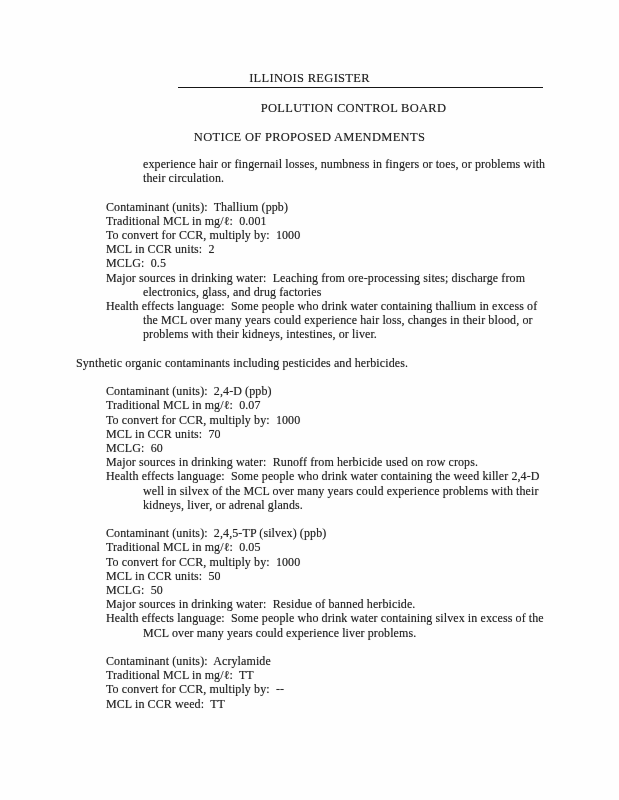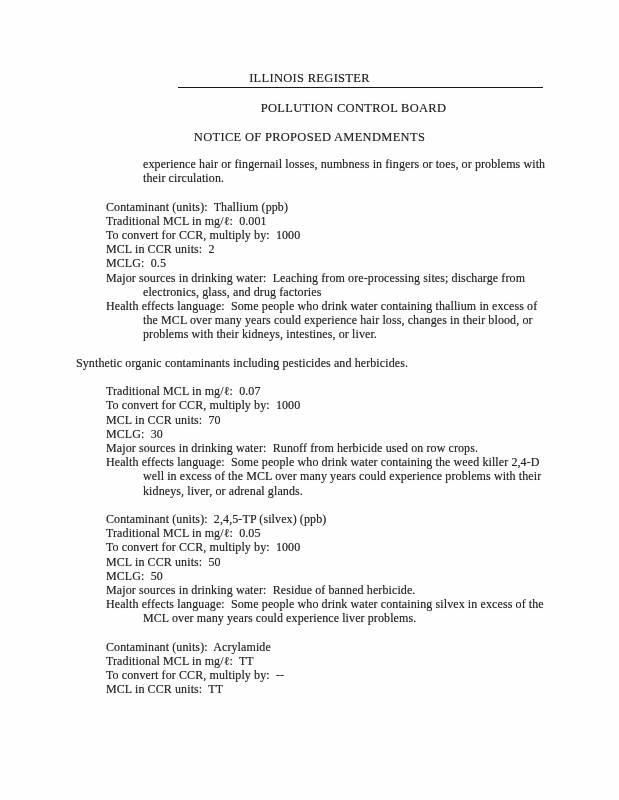--- a/index.html
+++ b/index.html
@@ -75,39 +75,40 @@
         <div class="line block">Major sources in drinking water:  Leaching from ore-processing sites; discharge from</div>
         <div class="line hang">electronics, glass, and drug factories</div>
         <div class="line block">Health effects language:  Some people who drink water containing thallium in excess of</div>
         <div class="line hang">the MCL over many years could experience hair loss, changes in their blood, or</div>
         <div class="line hang">problems with their kidneys, intestines, or liver.</div>
       </div>
       <div class="section">
         <div class="line margin">Synthetic organic contaminants including pesticides and herbicides.</div>
       </div>
       <div class="section">
+        <div class="line block">Contaminant (units):  2,4-D (ppb)</div>
         <div class="line block">Traditional MCL in mg/ℓ:  0.07</div>
         <div class="line block">To convert for CCR, multiply by:  1000</div>
         <div class="line block">MCL in CCR units:  70</div>
-        <div class="line block">MCLG:  30</div>
+        <div class="line block">MCLG:  60</div>
         <div class="line block">Major sources in drinking water:  Runoff from herbicide used on row crops.</div>
         <div class="line block">Health effects language:  Some people who drink water containing the weed killer 2,4-D</div>
-        <div class="line hang">well in excess of the MCL over many years could experience problems with their</div>
+        <div class="line hang">well in silvex of the MCL over many years could experience problems with their</div>
         <div class="line hang">kidneys, liver, or adrenal glands.</div>
       </div>
       <div class="section">
         <div class="line block">Contaminant (units):  2,4,5-TP (silvex) (ppb)</div>
         <div class="line block">Traditional MCL in mg/ℓ:  0.05</div>
         <div class="line block">To convert for CCR, multiply by:  1000</div>
         <div class="line block">MCL in CCR units:  50</div>
         <div class="line block">MCLG:  50</div>
         <div class="line block">Major sources in drinking water:  Residue of banned herbicide.</div>
         <div class="line block">Health effects language:  Some people who drink water containing silvex in excess of the</div>
         <div class="line hang">MCL over many years could experience liver problems.</div>
       </div>
       <div class="section">
         <div class="line block">Contaminant (units):  Acrylamide</div>
         <div class="line block">Traditional MCL in mg/ℓ:  TT</div>
         <div class="line block">To convert for CCR, multiply by:  --</div>
-        <div class="line block">MCL in CCR units:  TT</div>
+        <div class="line block">MCL in CCR weed:  TT</div>
       </div>
     </div>
 </div>
 
 </body></html>

